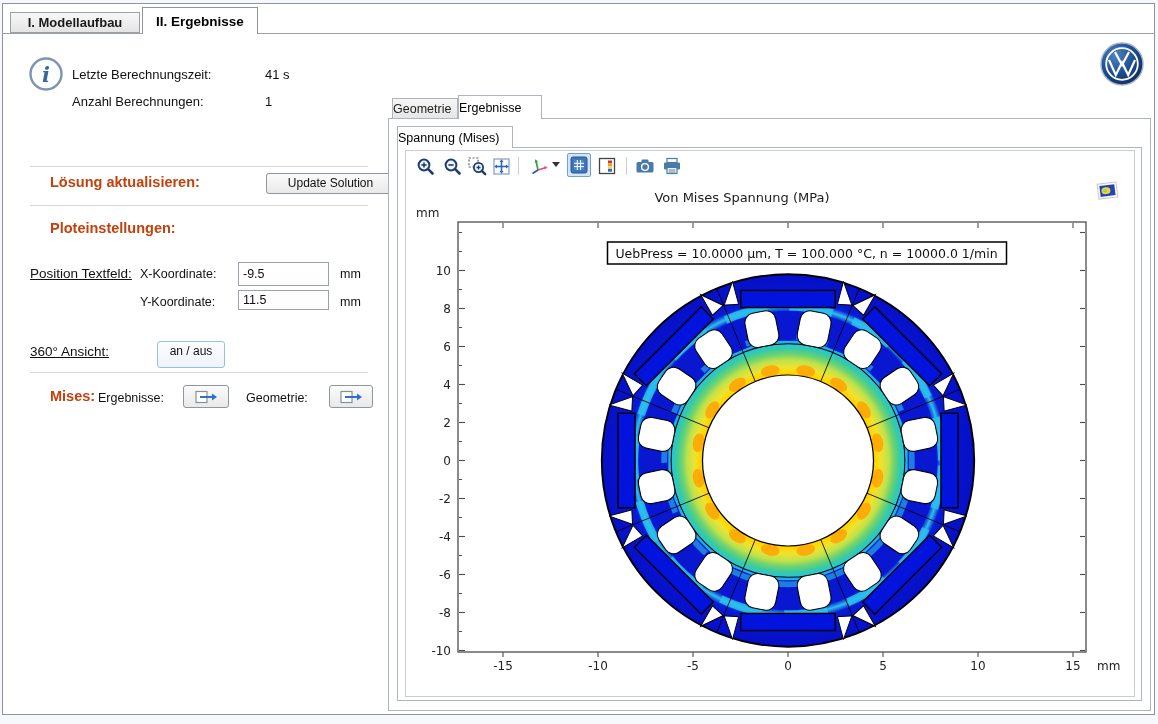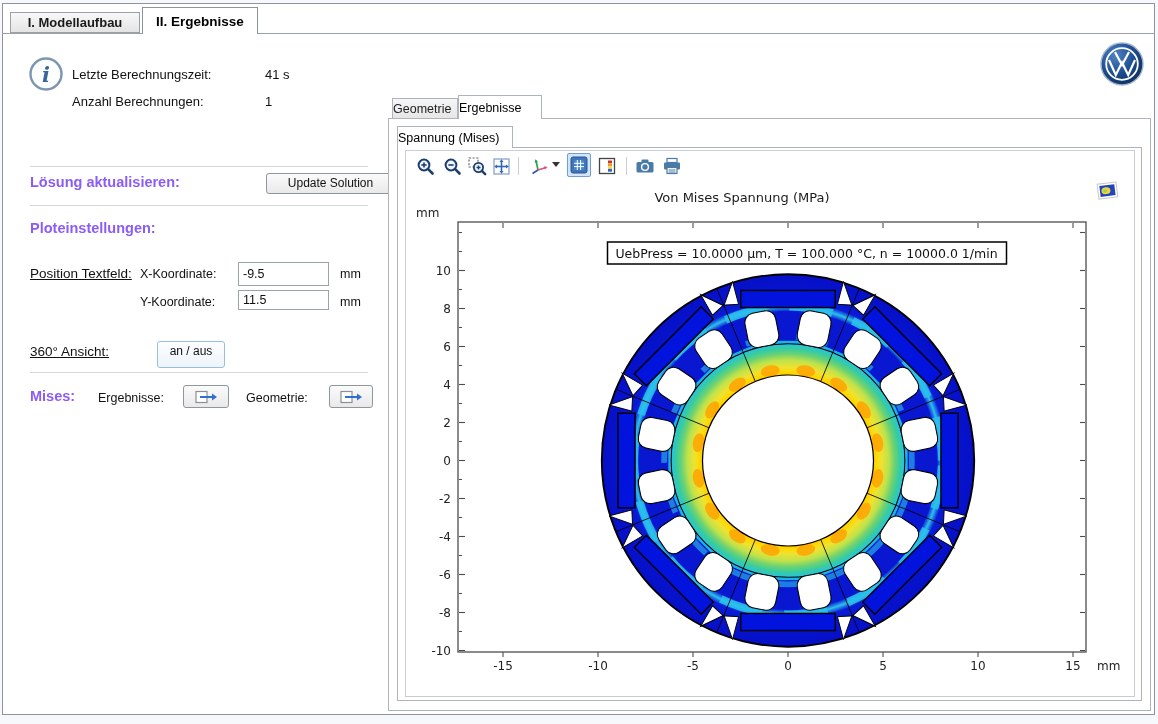--- a/index.html
+++ b/index.html
@@ -10,21 +10,21 @@
   .main-divider{left:2px;top:33px;width:1153px;border-top:1px solid #9aa0a6;z-index:1;}
   
   .tab{box-sizing:border-box;text-align:center;font-weight:bold;cursor:pointer;}
   .tab-inactive{background:linear-gradient(#f8f8f8,#e4e4e4);border:1px solid #9aa0a6;color:#1a1a1a;}
   .tab-active{background:#ffffff;border:1px solid #8f949c;border-bottom:none;z-index:2;}
   #tab-model{left:10px;top:12px;width:130px;height:21px;font-size:13px;line-height:20px;}
   #tab-results{left:142px;top:7px;width:116px;height:27px;font-size:13.5px;line-height:27px;}
   
   .lbl{font-size:12.5px;color:#111;}
   .lbl13{font-size:13px;color:#111;}
-  .heading{font-size:14.5px;font-weight:bold;color:#8b5cf6;}
+  .heading{font-size:14.5px;font-weight:bold;color:#c2410c;margin-left:20px;}
   .linkish{font-size:13.5px;color:#111;text-decoration:underline;cursor:pointer;}
   .sep{height:0;border-top:1px solid #d7d7d7;}
   .btn{box-sizing:border-box;background:linear-gradient(#fbfbfb,#e9e9e9);border:1px solid #8e969e;
        border-radius:3px;font-size:12px;color:#111;text-align:center;cursor:pointer;}
   .btn-blue{border:1px solid #95bfe4;background:linear-gradient(#fcfdff,#eef4fb);}
   .coord-input{box-sizing:border-box;border:1px solid #9aa2ac;background:#fff;font-size:12.5px;
        font-family:"Liberation Sans",sans-serif;padding:1px 4px;color:#111;}
   
   .panel{border:1px solid #aeb4bc;background:#fff;box-sizing:border-box;}
   .subtab{box-sizing:border-box;font-size:12.5px;cursor:pointer;}

